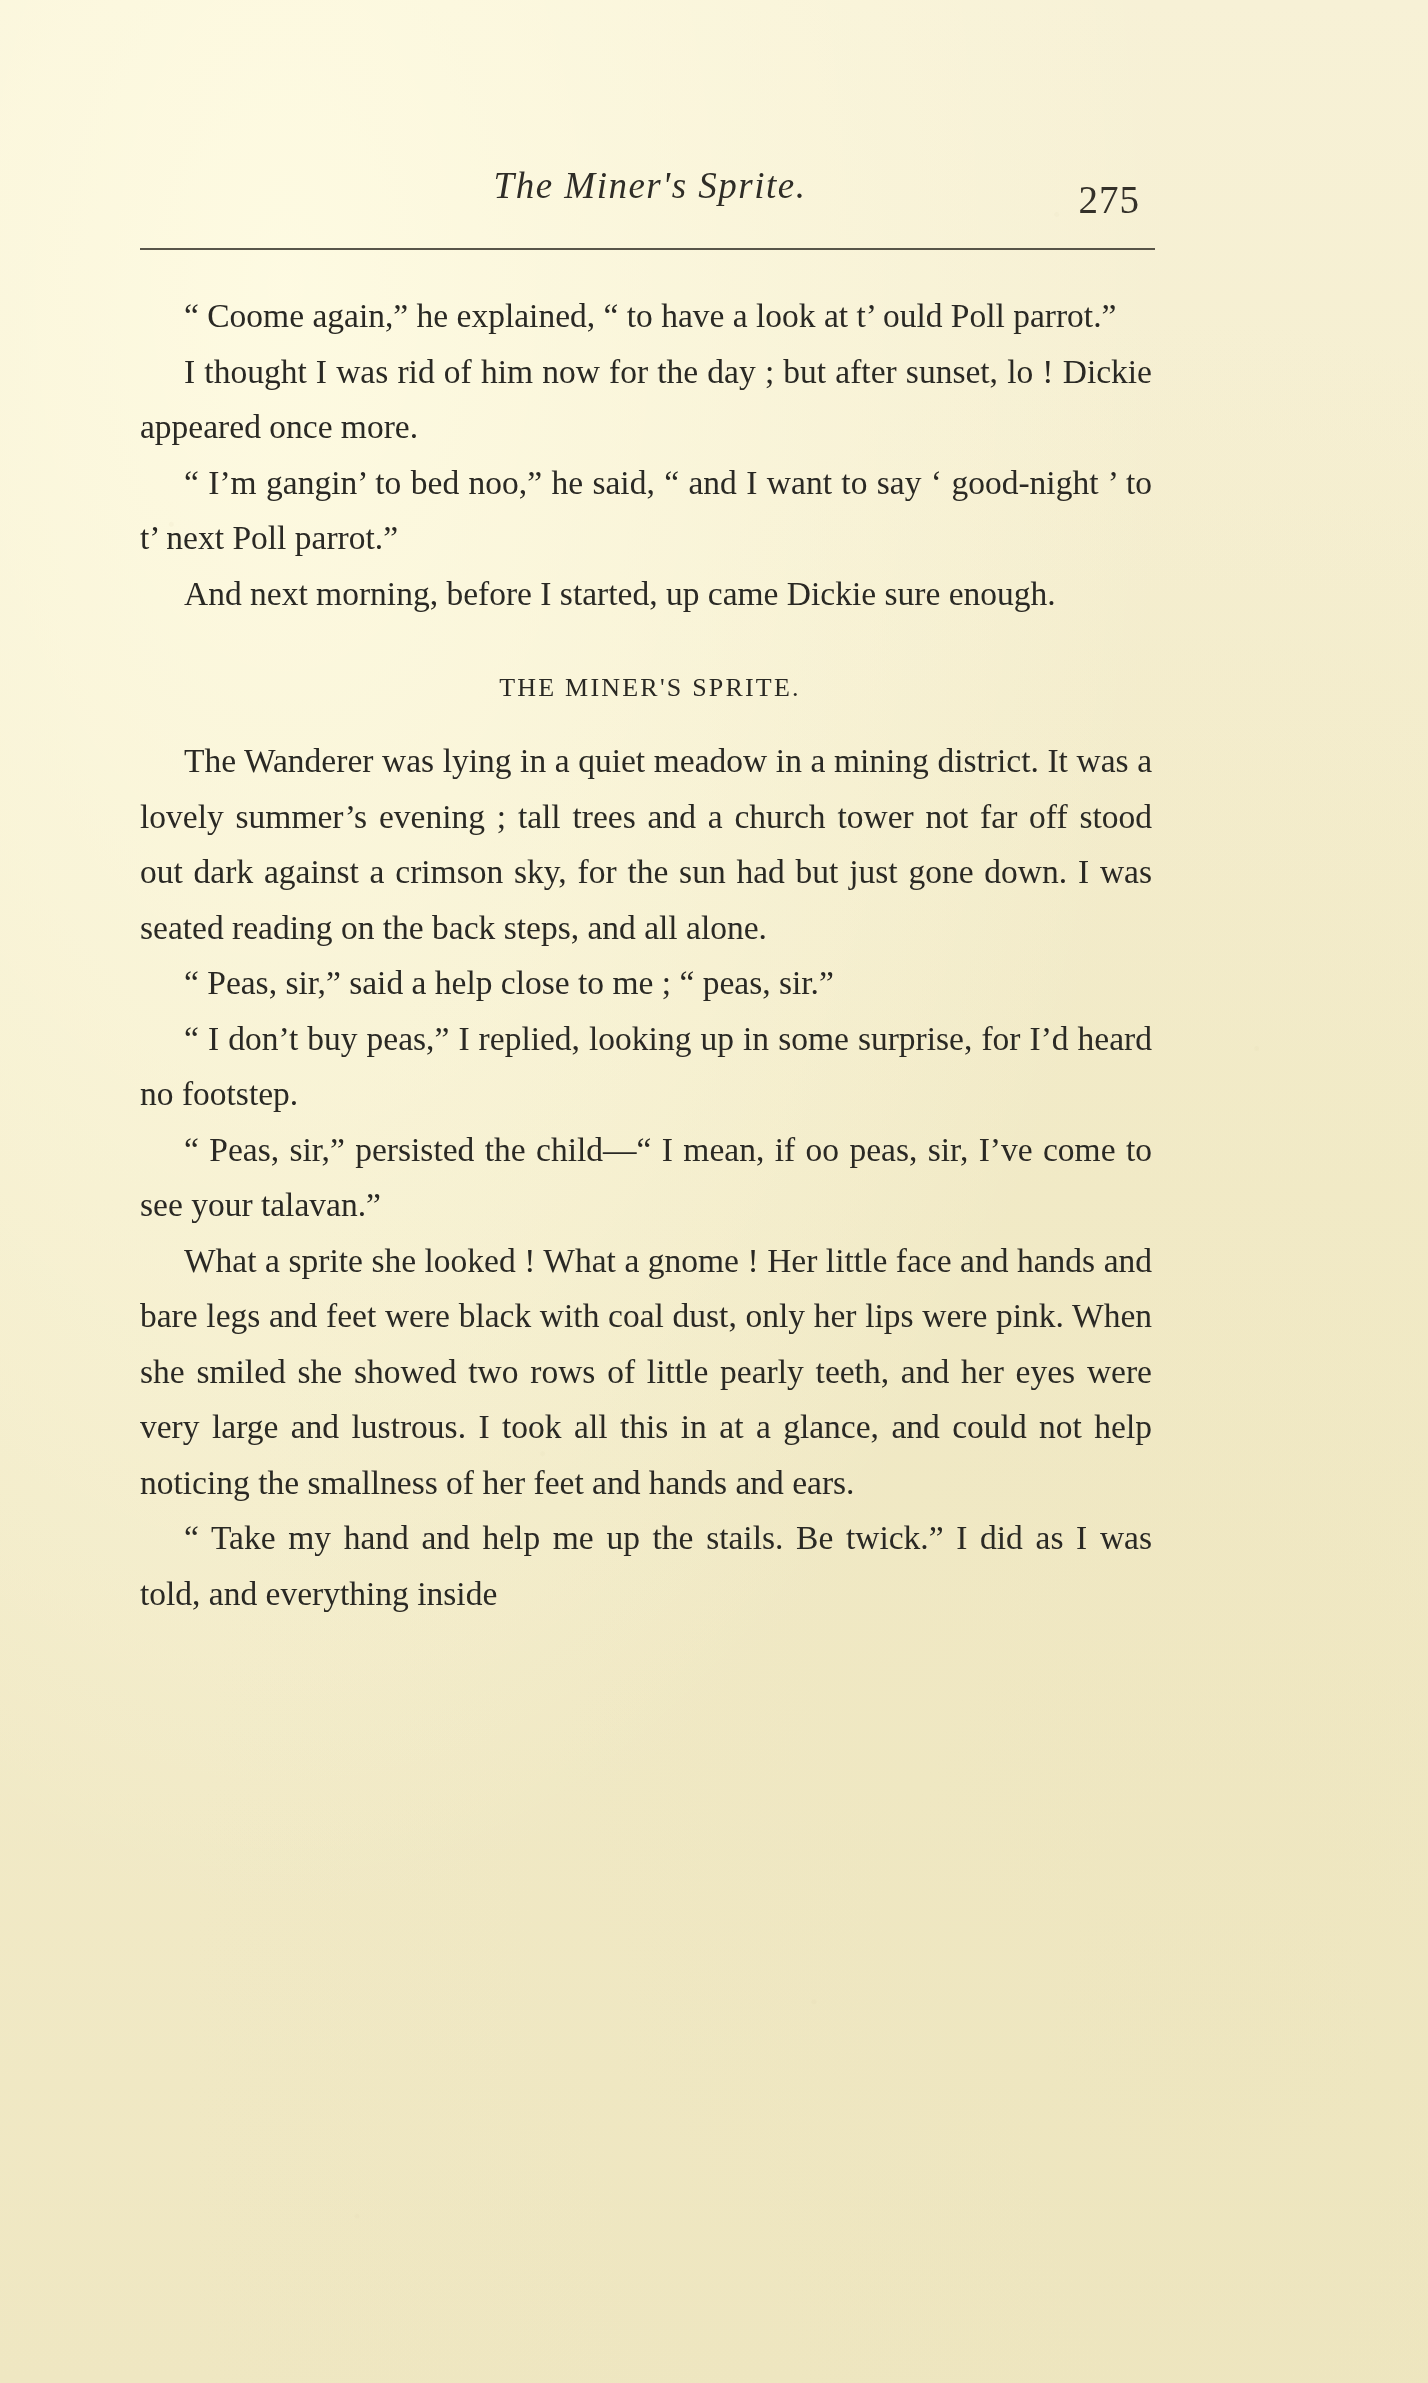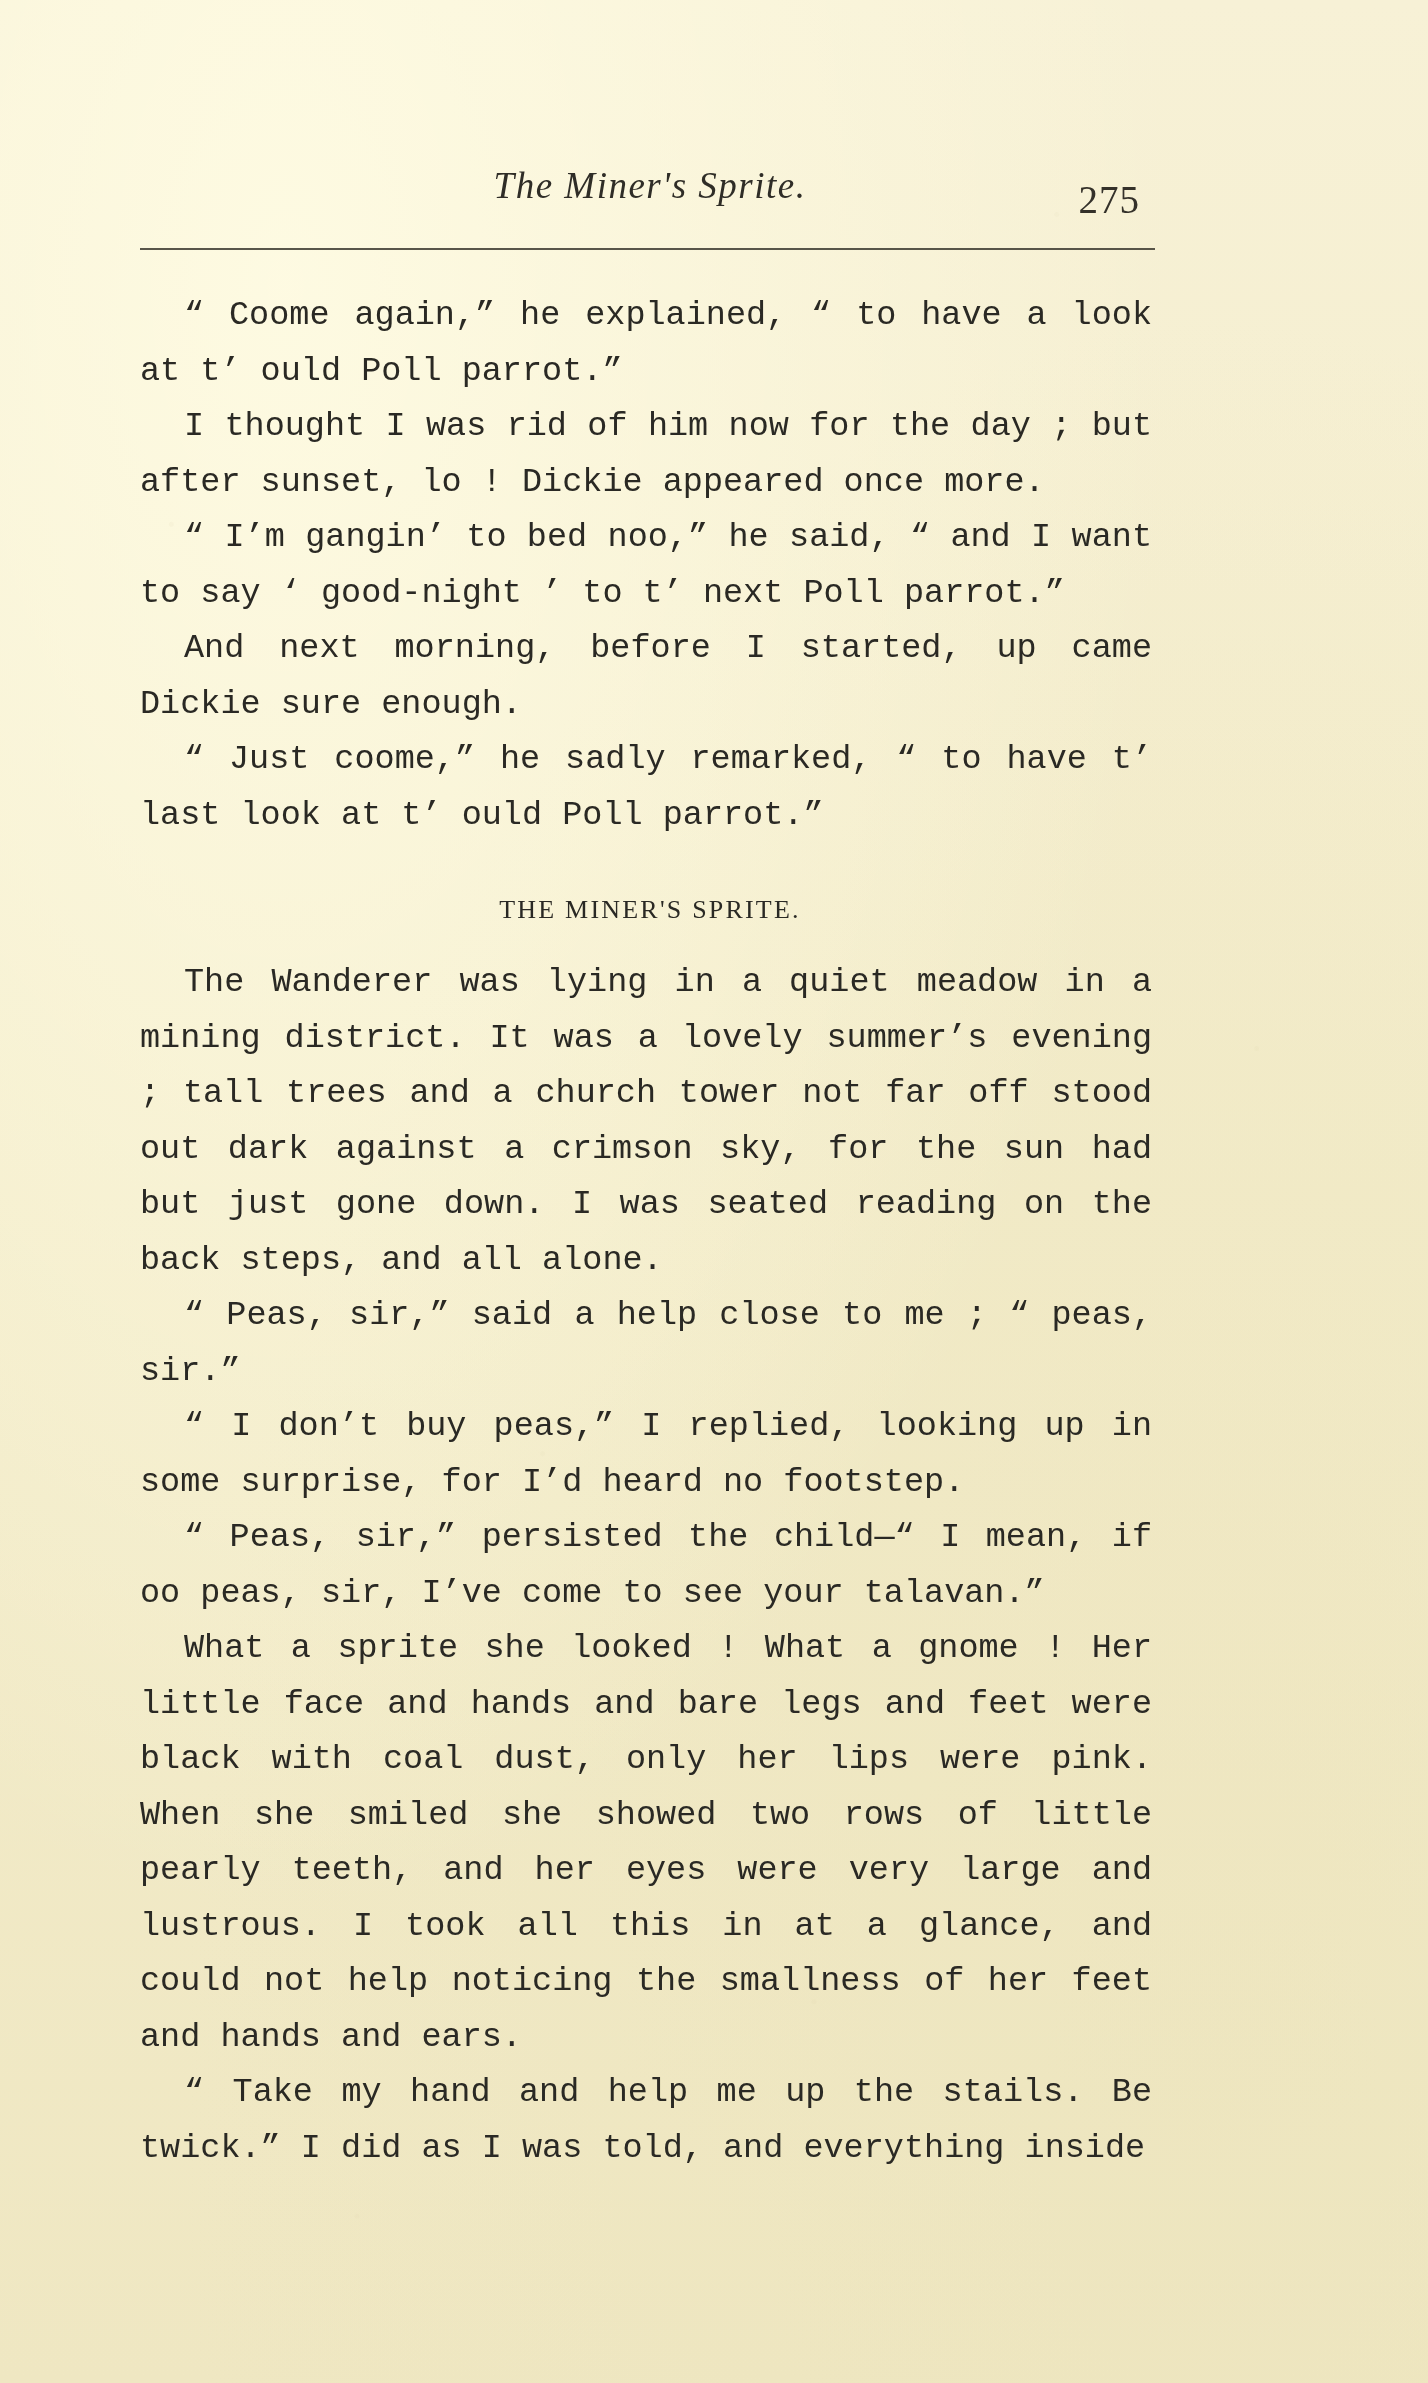--- a/index.html
+++ b/index.html
@@ -73,21 +73,20 @@
     opacity: 0.85;
   }
   .body-text {
     margin-top: 38px;
     width: 1012px;
     font-size: 33.5px;
     line-height: 55.5px;
     text-align: justify;
     text-justify: inter-word;
     color: #2a2924;
-    font-family: Liberation Mono, monospace;
   }
   .body-text p {
     margin: 0;
     text-indent: 44px;
   }
   .section-head {
     margin: 52px 0 30px 0;
     text-align: center;
     font-size: 26px;
     letter-spacing: 2.2px;
@@ -109,21 +108,20 @@
       <div class="page-number">275</div>
     </div>
 
     <div class="rule"></div>
 
     <div class="body-text">
       <p>“ Coome again,” he explained, “ to have a look at t’ ould Poll parrot.”</p>
       <p>I thought I was rid of him now for the day ; but after sunset, lo ! Dickie appeared once more.</p>
       <p>“ I’m gangin’ to bed noo,” he said, “ and I want to say ‘ good-night ’ to t’ next Poll parrot.”</p>
       <p>And next morning, before I started, up came Dickie sure enough.</p>
-      <p>“ Just coome,” he sadly remarked, “ to have t’ last look at t’ ould Poll parrot.”</p>
     </div>
 
     <div class="section-head">THE MINER'S SPRITE.</div>
 
     <div class="body-text" style="margin-top:0;">
       <p>The Wanderer was lying in a quiet meadow in a mining district. It was a lovely summer’s evening ; tall trees and a church tower not far off stood out dark against a crimson sky, for the sun had but just gone down. I was seated reading on the back steps, and all alone.</p>
       <p>“ Peas, sir,” said a help close to me ; “ peas, sir.”</p>
       <p>“ I don’t buy peas,” I replied, looking up in some surprise, for I’d heard no footstep.</p>
       <p>“ Peas, sir,” persisted the child—“ I mean, if oo peas, sir, I’ve come to see your talavan.”</p>
       <p>What a sprite she looked ! What a gnome ! Her little face and hands and bare legs and feet were black with coal dust, only her lips were pink. When she smiled she showed two rows of little pearly teeth, and her eyes were very large and lustrous. I took all this in at a glance, and could not help noticing the smallness of her feet and hands and ears.</p>

